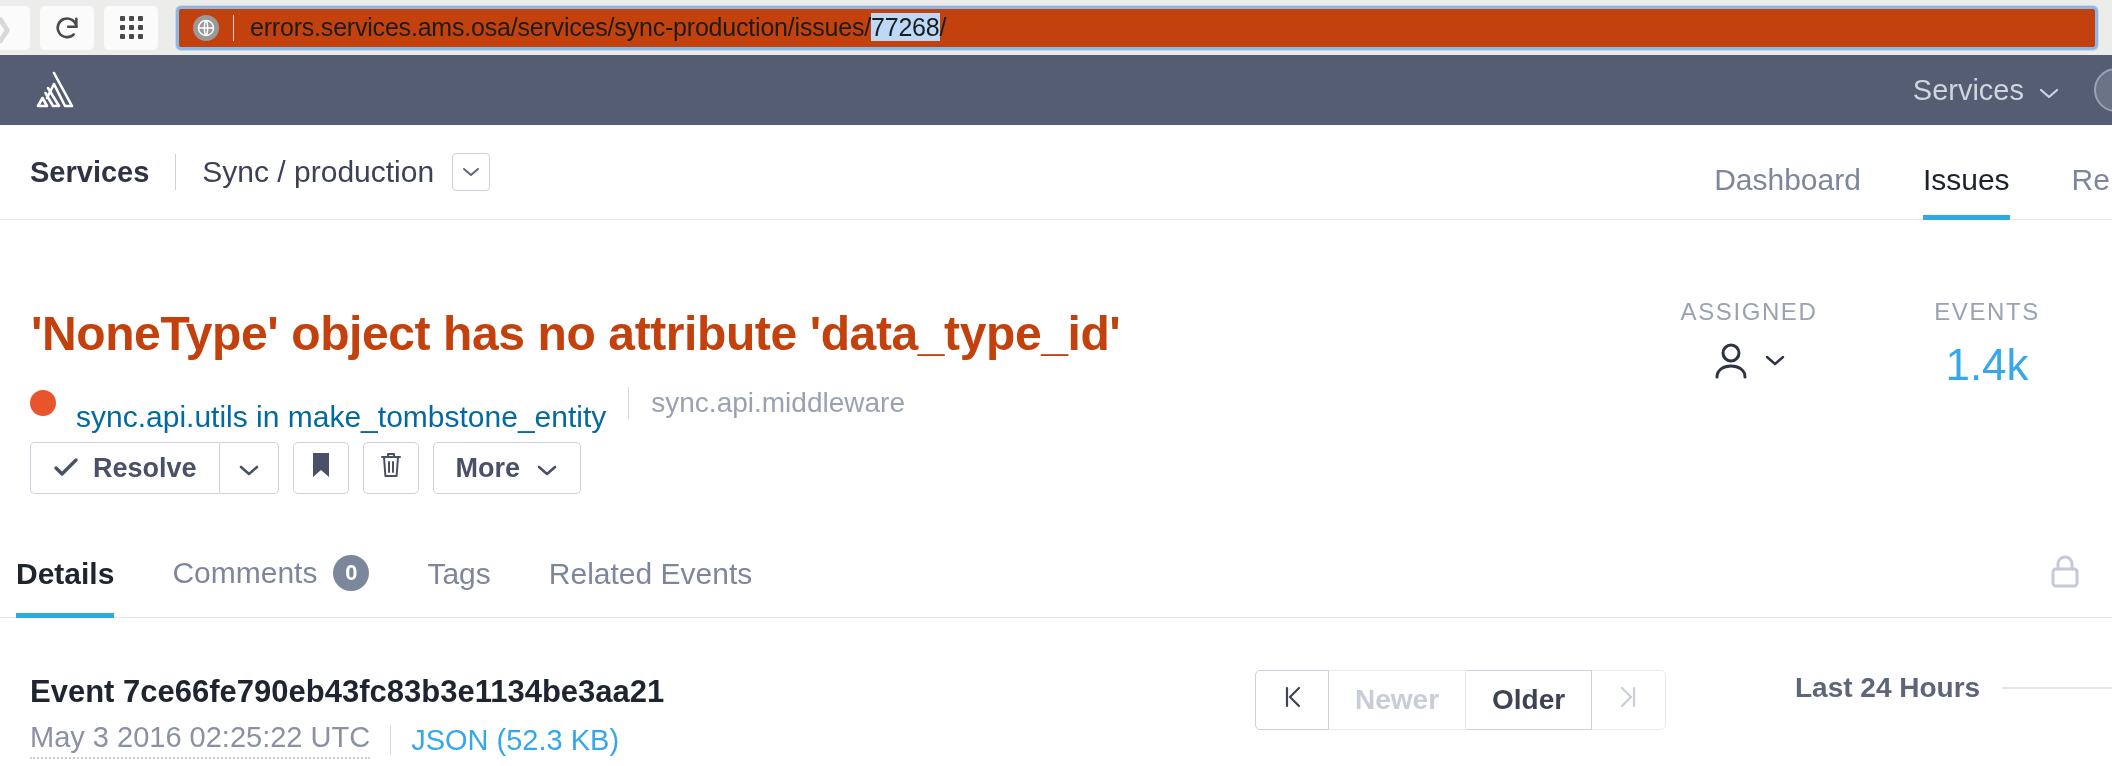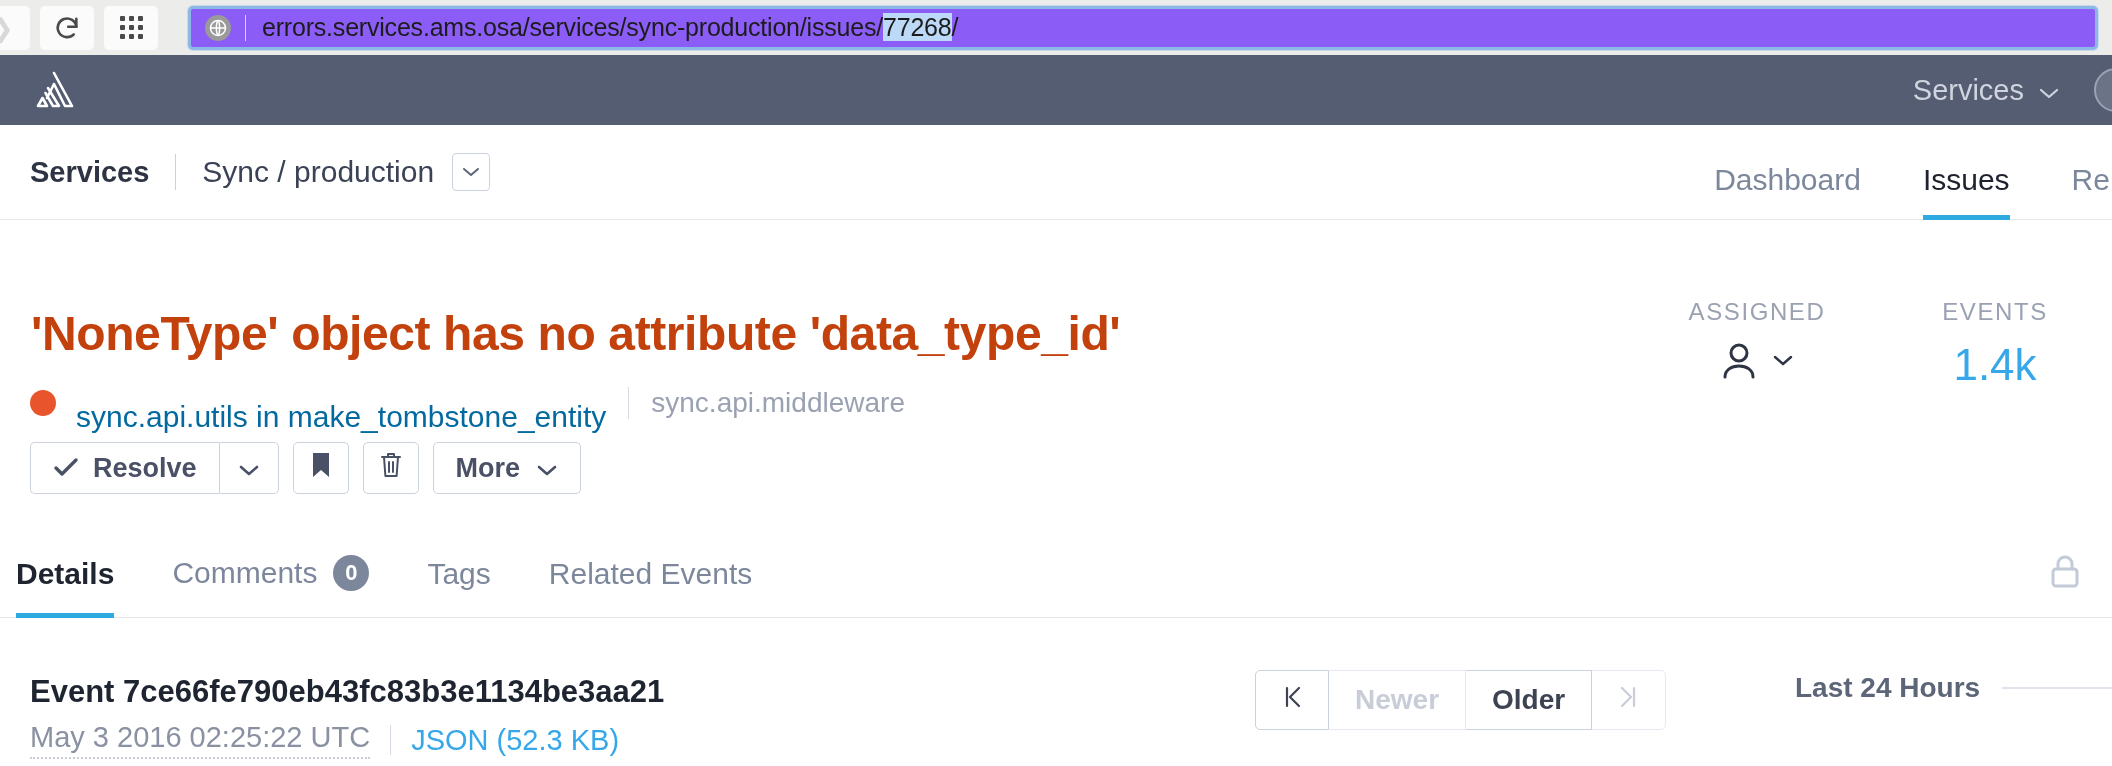--- a/index.html
+++ b/index.html
@@ -33,26 +33,26 @@
     display: grid;
     grid-template-columns: repeat(3, 5px);
     grid-template-rows: repeat(3, 5px);
     gap: 4px;
   }
   .grid-icon i { background: #4a4a4a; border-radius: 1px; display: block; width:5px; height:5px;}
 
   .urlbar {
     flex: 1 1 auto;
     height: 44px;
-    background: #8b5cf6;
+    background: #c2410c;
     border: 3px solid #8cb8e8;
     border-radius: 5px;
     display: flex; align-items: center;
     padding: 0 10px 0 14px;
-    margin-left: 20px;
+    margin-left: 8px;
     box-shadow: 0 0 0 1px rgba(140,184,232,0.35);
   }
   .globe {
     width: 26px; height: 26px; border-radius: 50%;
     background: #9a9a9a;
     display: flex; align-items: center; justify-content: center;
     flex: 0 0 auto;
   }
   .globe svg { display: block; }
   .url-sep {
@@ -188,21 +188,21 @@
     white-space: nowrap;
   }
   .btn-group { display: flex; align-items: stretch; }
   .btn-group .btn:first-child { border-radius: 5px 0 0 5px; border-right: none; }
   .btn-group .btn:last-child { border-radius: 0 5px 5px 0; padding: 0 18px; }
   .btn .check { margin-right: 14px; display:block; }
   .btn .chev { margin-left: 16px; display:block; }
   .btn-icon { width: 56px; padding: 0; }
 
   
-  .stats { position: absolute; right: 4px; top: 0; display: flex; }
+  .stats { position: absolute; right: 12px; top: 0; display: flex; }
   .stat { text-align: center; }
   .stat-assigned { width: 250px; padding-top: 78px; }
   .stat-events { width: 226px; padding-top: 78px; }
   .stat-label {
     font-size: 24px; color: #9aa1b1;
     letter-spacing: 1.6px;
     margin-bottom: 14px;
   }
   .assign-row { display: flex; align-items: center; justify-content: center; gap: 14px; }
   .stat-value { font-size: 44px; color: #36a7e8; font-weight: normal; }

